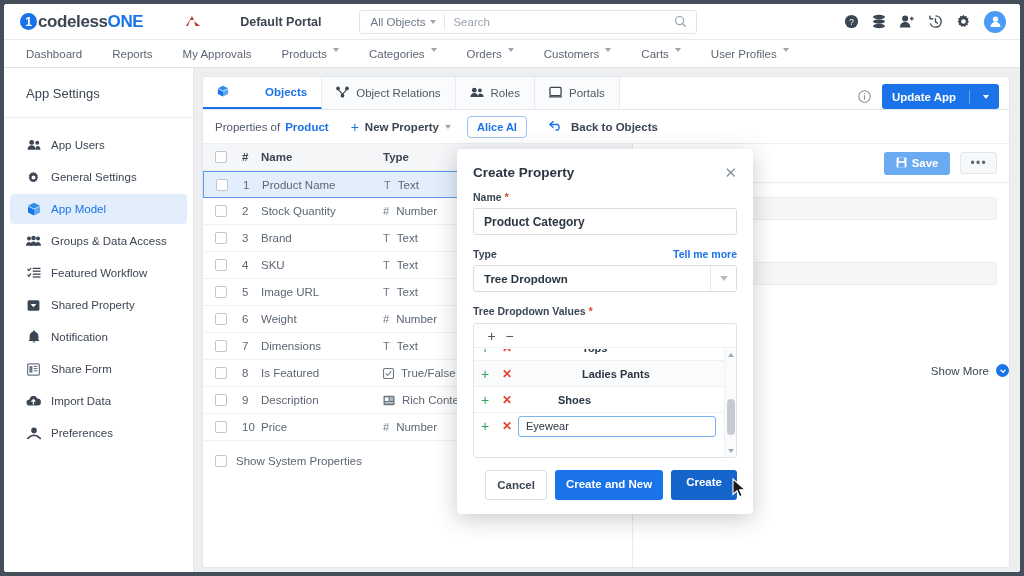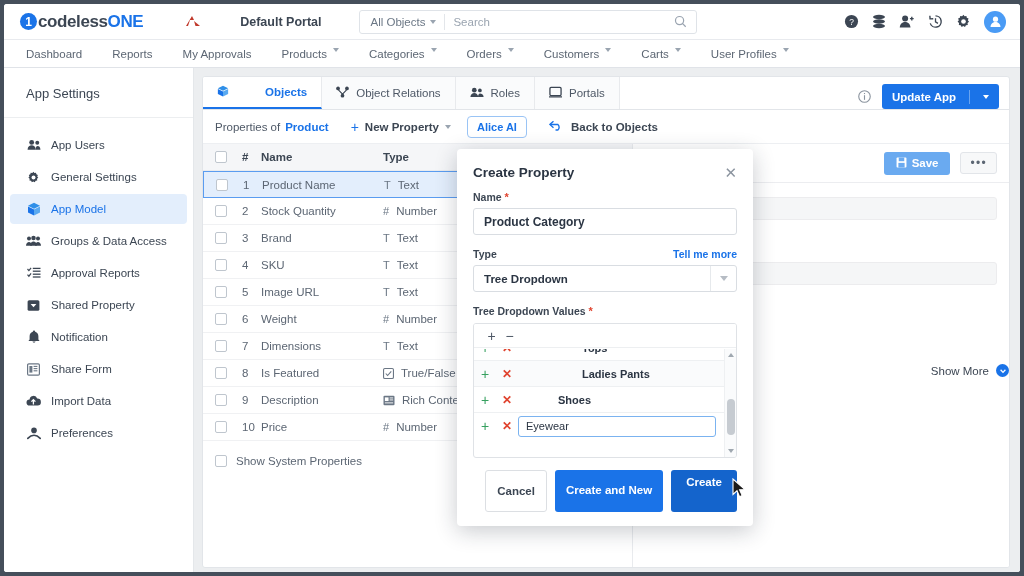--- a/index.html
+++ b/index.html
@@ -260,21 +260,21 @@
     font-size: 11px; color: #2b3543; padding: 0 7px; outline: none;
     font-family: "Liberation Sans", sans-serif;
   }
   .vsb { position:absolute; right:0; top:25px; bottom:0; width:12px; background:#fafbfc; border-left:1px solid #eef0f2; }
   .vsb-up, .vsb-dn { position:absolute; left:3px; width:0;height:0;border-left:3px solid transparent;border-right:3px solid transparent; }
   .vsb-up { top:4px; border-bottom:4px solid #a0a8b0; }
   .vsb-dn { bottom:4px; border-top:4px solid #a0a8b0; }
   .vsb-thumb { position:absolute; left:2px; width:8px; height:36px; background:#c6cbd1; border-radius:4px; bottom: 22px; }
 
   .m-foot { display:flex; justify-content:flex-end; gap: 8px; padding: 12px 16px 14px 16px; }
-  .btn { font-size: 11.5px; font-weight: bold; border-radius: 3px; padding: 14px 11px; }
+  .btn { font-size: 11.5px; font-weight: bold; border-radius: 3px; padding: 8px 11px; }
   .btn-cancel { background:#fff; border:1px solid #dcdfe3; color:#3c4653; }
   .btn-new { background:#1a73e8; color:#fff; }
   .btn-create { background:#1464cc; color:#fff; padding: 6px 15px; }
 
   .cursor { position: absolute; left: 728px; top: 474px; }
 </style>
 </head>
 <body>
 
 <div id="app">
@@ -448,21 +448,21 @@
           <span class="sb-ico">
             <svg width="14" height="12" viewBox="0 0 14 12">
                 <path d="M0.5 2 l1.4 1.6 2.2-2.8" stroke="#3c4653" stroke-width="1.2" fill="none"></path>
                 <path d="M0.5 7.6 l1.4 1.6 2.2-2.8" stroke="#3c4653" stroke-width="1.2" fill="none"></path>
                 <line x1="5.8" y1="1.4" x2="13.5" y2="1.4" stroke="#3c4653" stroke-width="1.3"></line>
                 <line x1="5.8" y1="4.2" x2="13.5" y2="4.2" stroke="#3c4653" stroke-width="1.3"></line>
                 <line x1="5.8" y1="7.2" x2="13.5" y2="7.2" stroke="#3c4653" stroke-width="1.3"></line>
                 <line x1="5.8" y1="10" x2="13.5" y2="10" stroke="#3c4653" stroke-width="1.3"></line>
               </svg>
           </span>
-          <span>Approval Reports</span>
+          <span>Featured Workflow</span>
         </div>
 
         <div class="sb-item">
           <span class="sb-ico">
             <svg width="13" height="13" viewBox="0 0 13 13">
                 <rect x="0.6" y="1.2" width="11.8" height="10.6" rx="1.6" fill="#3c4653"></rect>
                 <path d="M3.6 5 L6.5 8.2 L9.4 5 Z" fill="#fff"></path>
               </svg>
           </span>
           <span>Shared Property</span>

